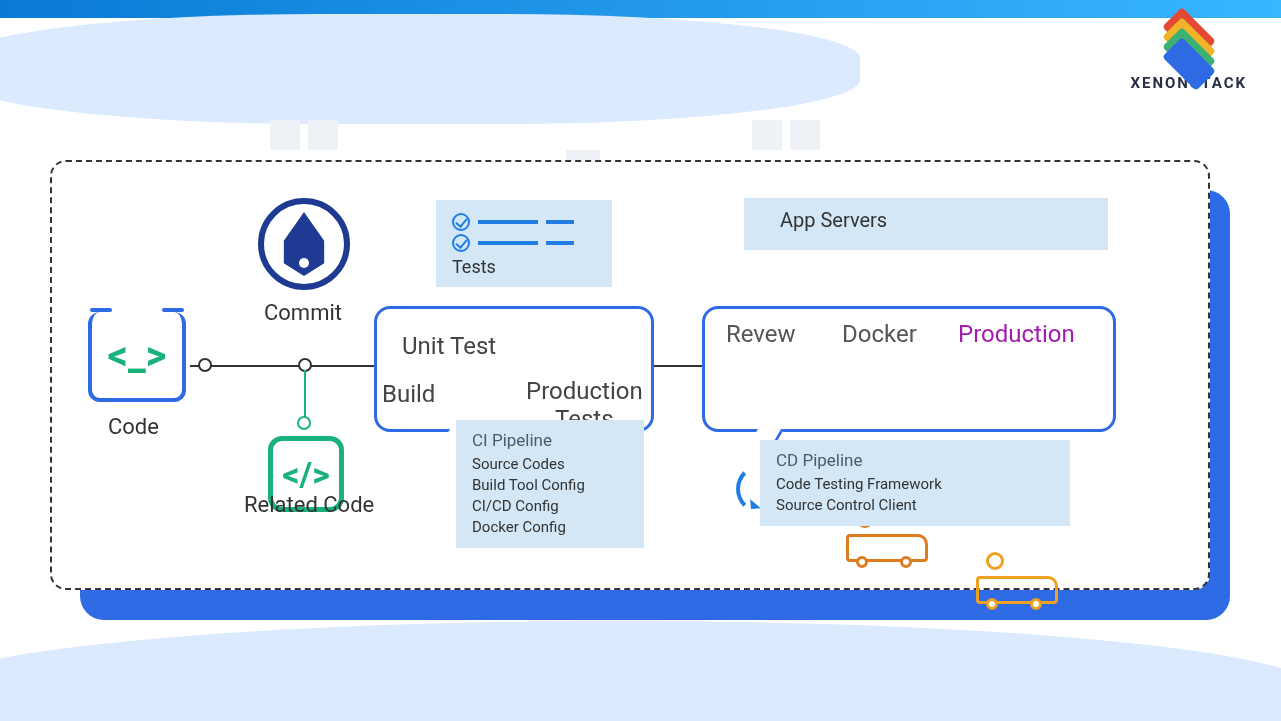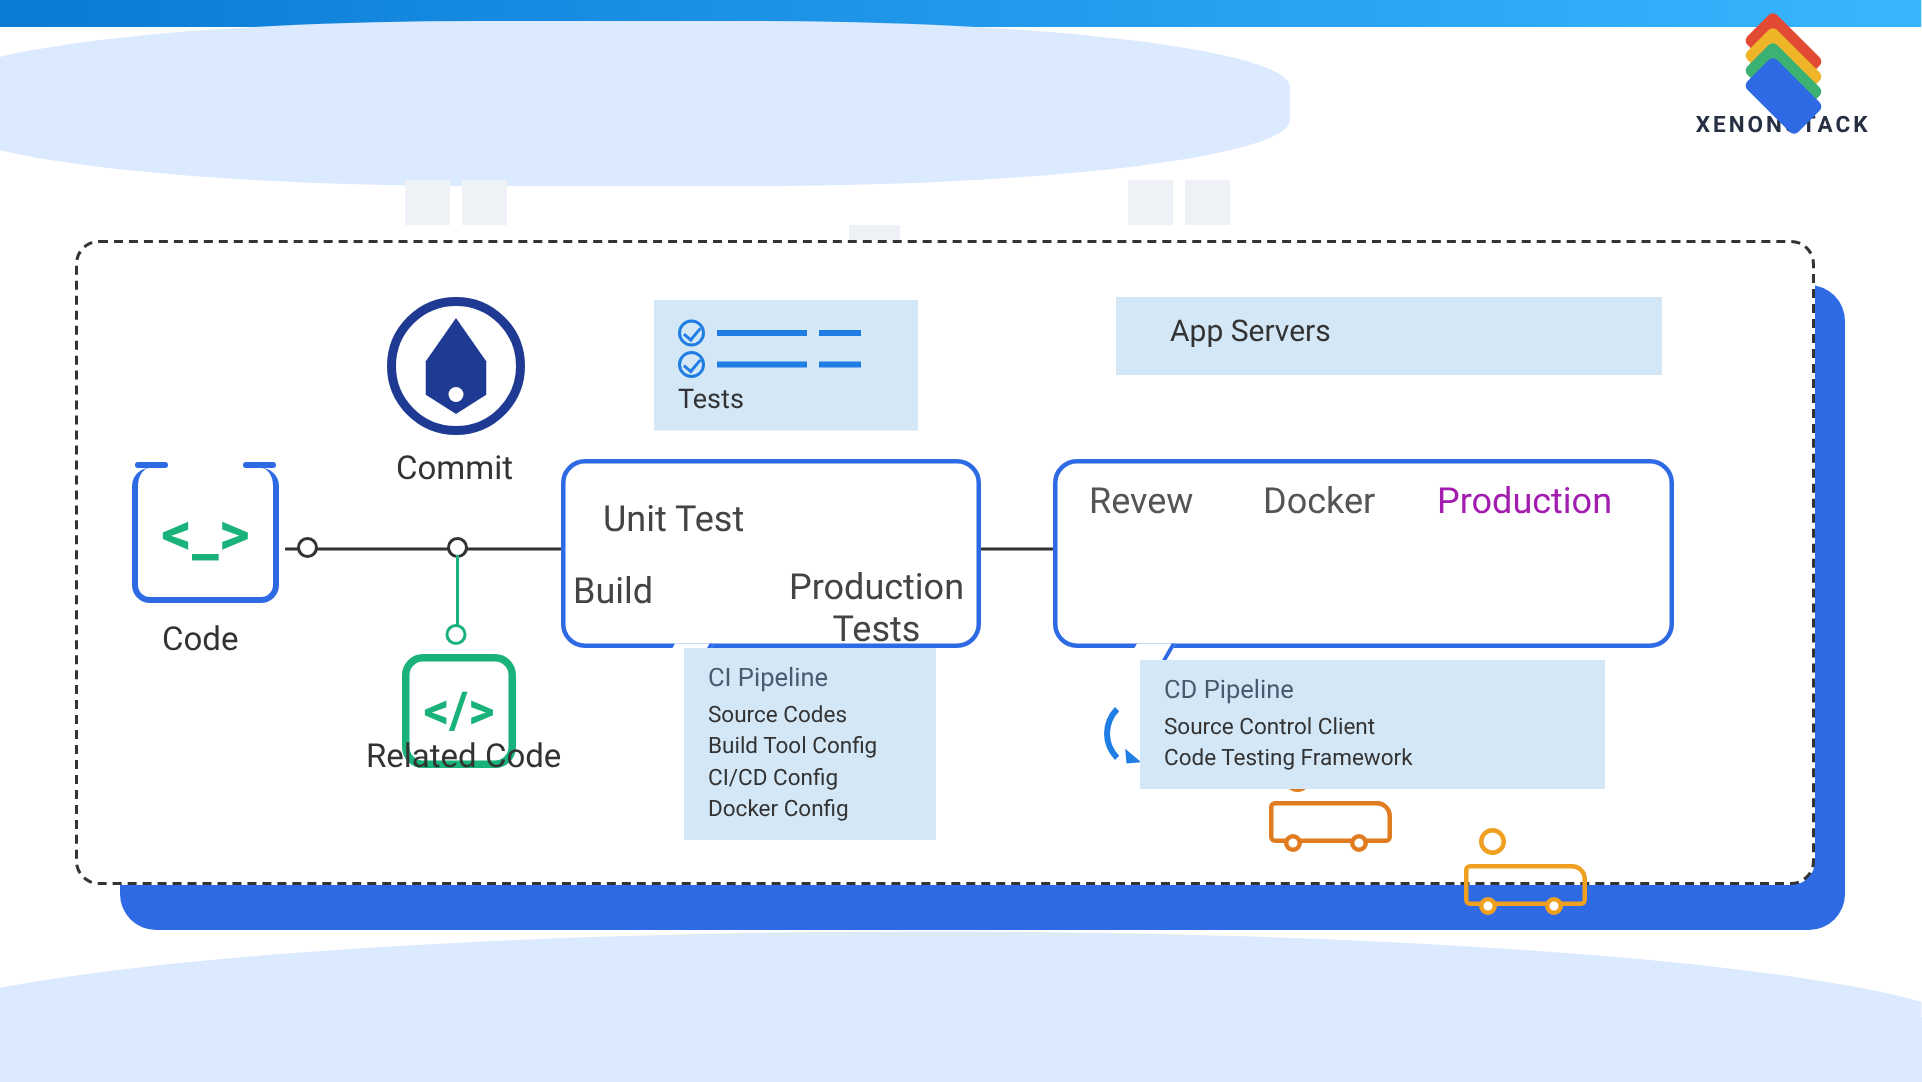--- a/index.html
+++ b/index.html
@@ -213,21 +213,21 @@
       <span class="bar" style="width:28px;"></span>
     </div>
   <div class="ck-row">
       <span class="ck"></span>
     <span class="bar"></span>
       <span class="bar" style="width:28px;"></span>
     </div>
   <div style="margin-top:4px;font-size:18px;color:#333;">Tests</div>
 </div>
 
-<div class="abs ci-card" style="left:456px; top:432px; width:168px;">
+<div class="abs ci-card" style="left:456px; top:420px; width:188px;">
   <div class="pipe-title">CI Pipeline</div>
   <div class="pipe-item">Source Codes</div>
   <div class="pipe-item">Build Tool Config</div>
   <div class="pipe-item">CI/CD Config</div>
   <div class="pipe-item">Docker Config</div>
 </div>
 
 <div class="abs stage-box" style="left:702px; top:306px; width:414px; height:126px;"></div>
 <div class="notch" style="left:754px; top:429px;"></div>
 <div class="abs mini-lbl" style="left:726px; top:320px; color:#555;">Revew</div>
@@ -245,15 +245,15 @@
     <div class="wheel w1"></div>
     <div class="wheel w2"></div>
 </div>
 
 <div class="abs servers-card" style="left:744px; top:198px; width:364px;padding-left:36px;">
   <div class="srv-title">App Servers</div>
 </div>
 
 <div class="abs cd-card" style="left:760px; top:440px; width:310px;">
   <div class="pipe-title">CD Pipeline</div>
+  <div class="pipe-item">Code Testing Framework</div>
   <div class="pipe-item">Source Control Client</div>
-  <div class="pipe-item">Code Testing Framework</div>
 </div>
 
 </body></html>

